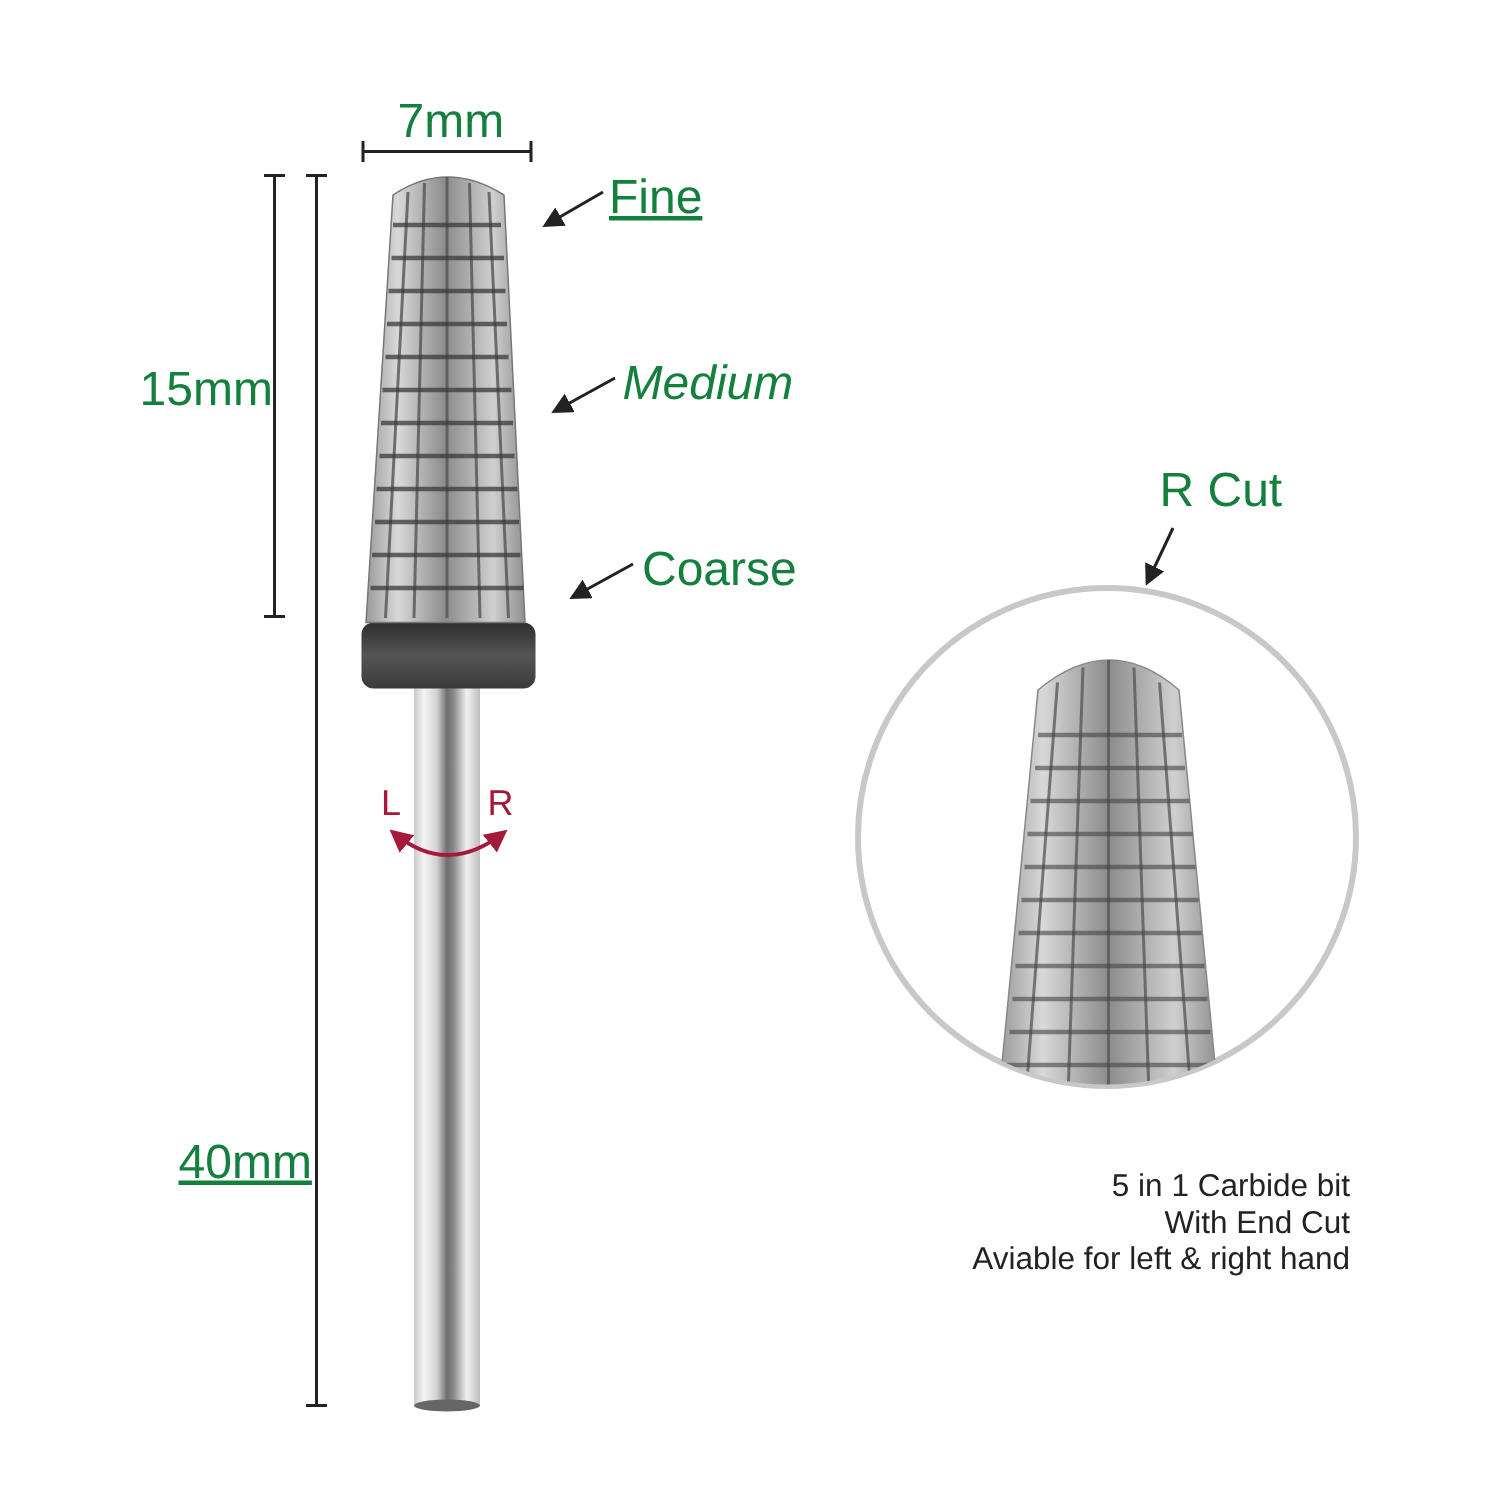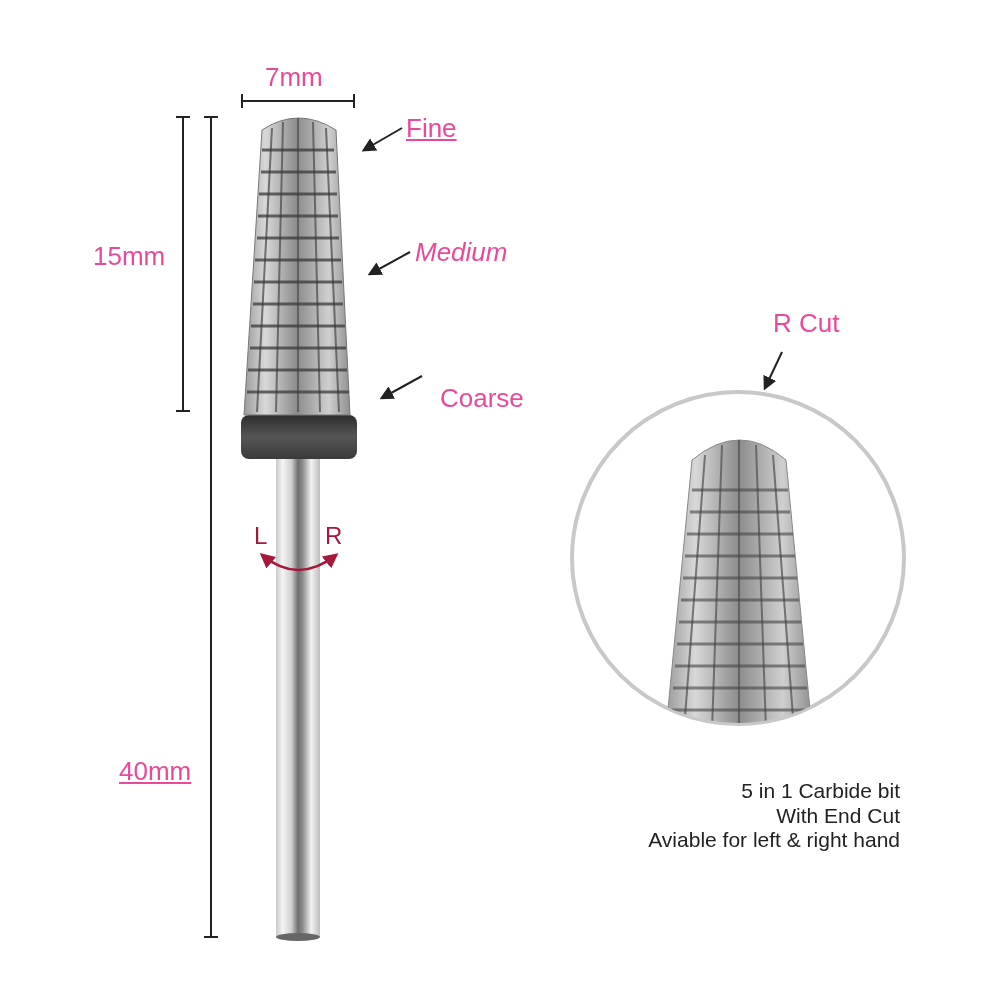--- a/index.html
+++ b/index.html
@@ -1,19 +1,19 @@
 <!DOCTYPE html>
 <html><head>
 <meta charset="utf-8">
 <style>
   html, body { margin:0; padding:0; background:#ffffff; }
   body { width:1000px; height:1000px; position:relative; overflow:hidden;
          font-family:"Liberation Sans", sans-serif; color:#222; }
   .abs { position:absolute; }
-  .label { font-size:26px; color:#ec4899; white-space:nowrap; }
+  .label { font-size:32px; color:#15803d; white-space:nowrap; }
   .desc { font-size:21px; color:#222; white-space:nowrap; text-align:right; right:100px; }
   svg { position:absolute; left:0; top:0; }
 </style>
 </head>
 <body>
 
 <svg width="1000" height="1000" viewBox="0 0 1000 1000">
   <defs>
     <linearGradient id="shank" x1="0" x2="1" y1="0" y2="0">
       <stop offset="0" stop-color="#c9c9c9"></stop>
@@ -131,21 +131,21 @@
   </g>
   <line x1="782" y1="352" x2="765" y2="388" stroke="#222" stroke-width="2" marker-end="url(#arrowBlack)"></line>
 </svg>
 
 <div class="abs label" style="left:265px; top:62px;">7mm</div>
 <div class="abs label" style="left:93px; top:241px;">15mm</div>
 <div class="abs label" style="left:119px; top:756px;text-decoration:underline;">40mm</div>
 
 <div class="abs label" style="left:406px; top:113px;text-decoration:underline;">Fine</div>
 <div class="abs label" style="left:415px; top:237px;font-style:italic;">Medium</div>
-<div class="abs label" style="left:440px; top:361px;margin-top:22px;">Coarse</div>
+<div class="abs label" style="left:428px; top:361px;">Coarse</div>
 
 <div class="abs label" style="left:254px; top:522px; color:#a5193a; font-size:24px;">L</div>
 <div class="abs label" style="left:325px; top:522px; color:#a5193a; font-size:24px;">R</div>
 
 <div class="abs label" style="left:773px; top:308px;">R Cut</div>
 
 <div class="abs desc" style="top:779px;">5 in 1 Carbide bit</div>
 <div class="abs desc" style="top:804px;">With End Cut</div>
 <div class="abs desc" style="top:828px;">Aviable for left &amp; right hand</div>
 

